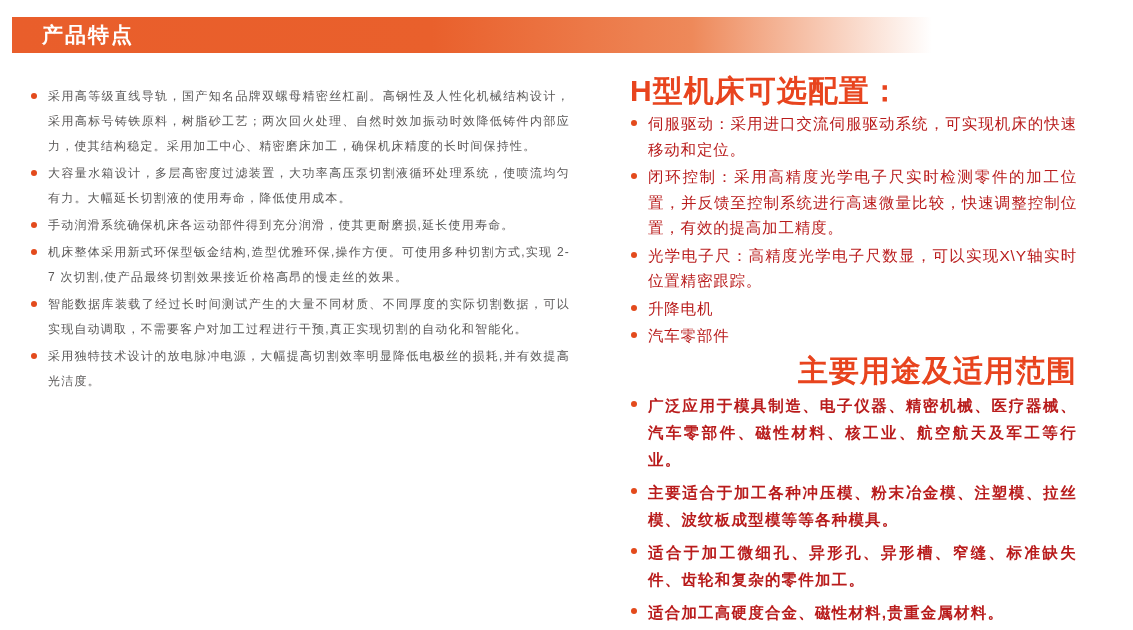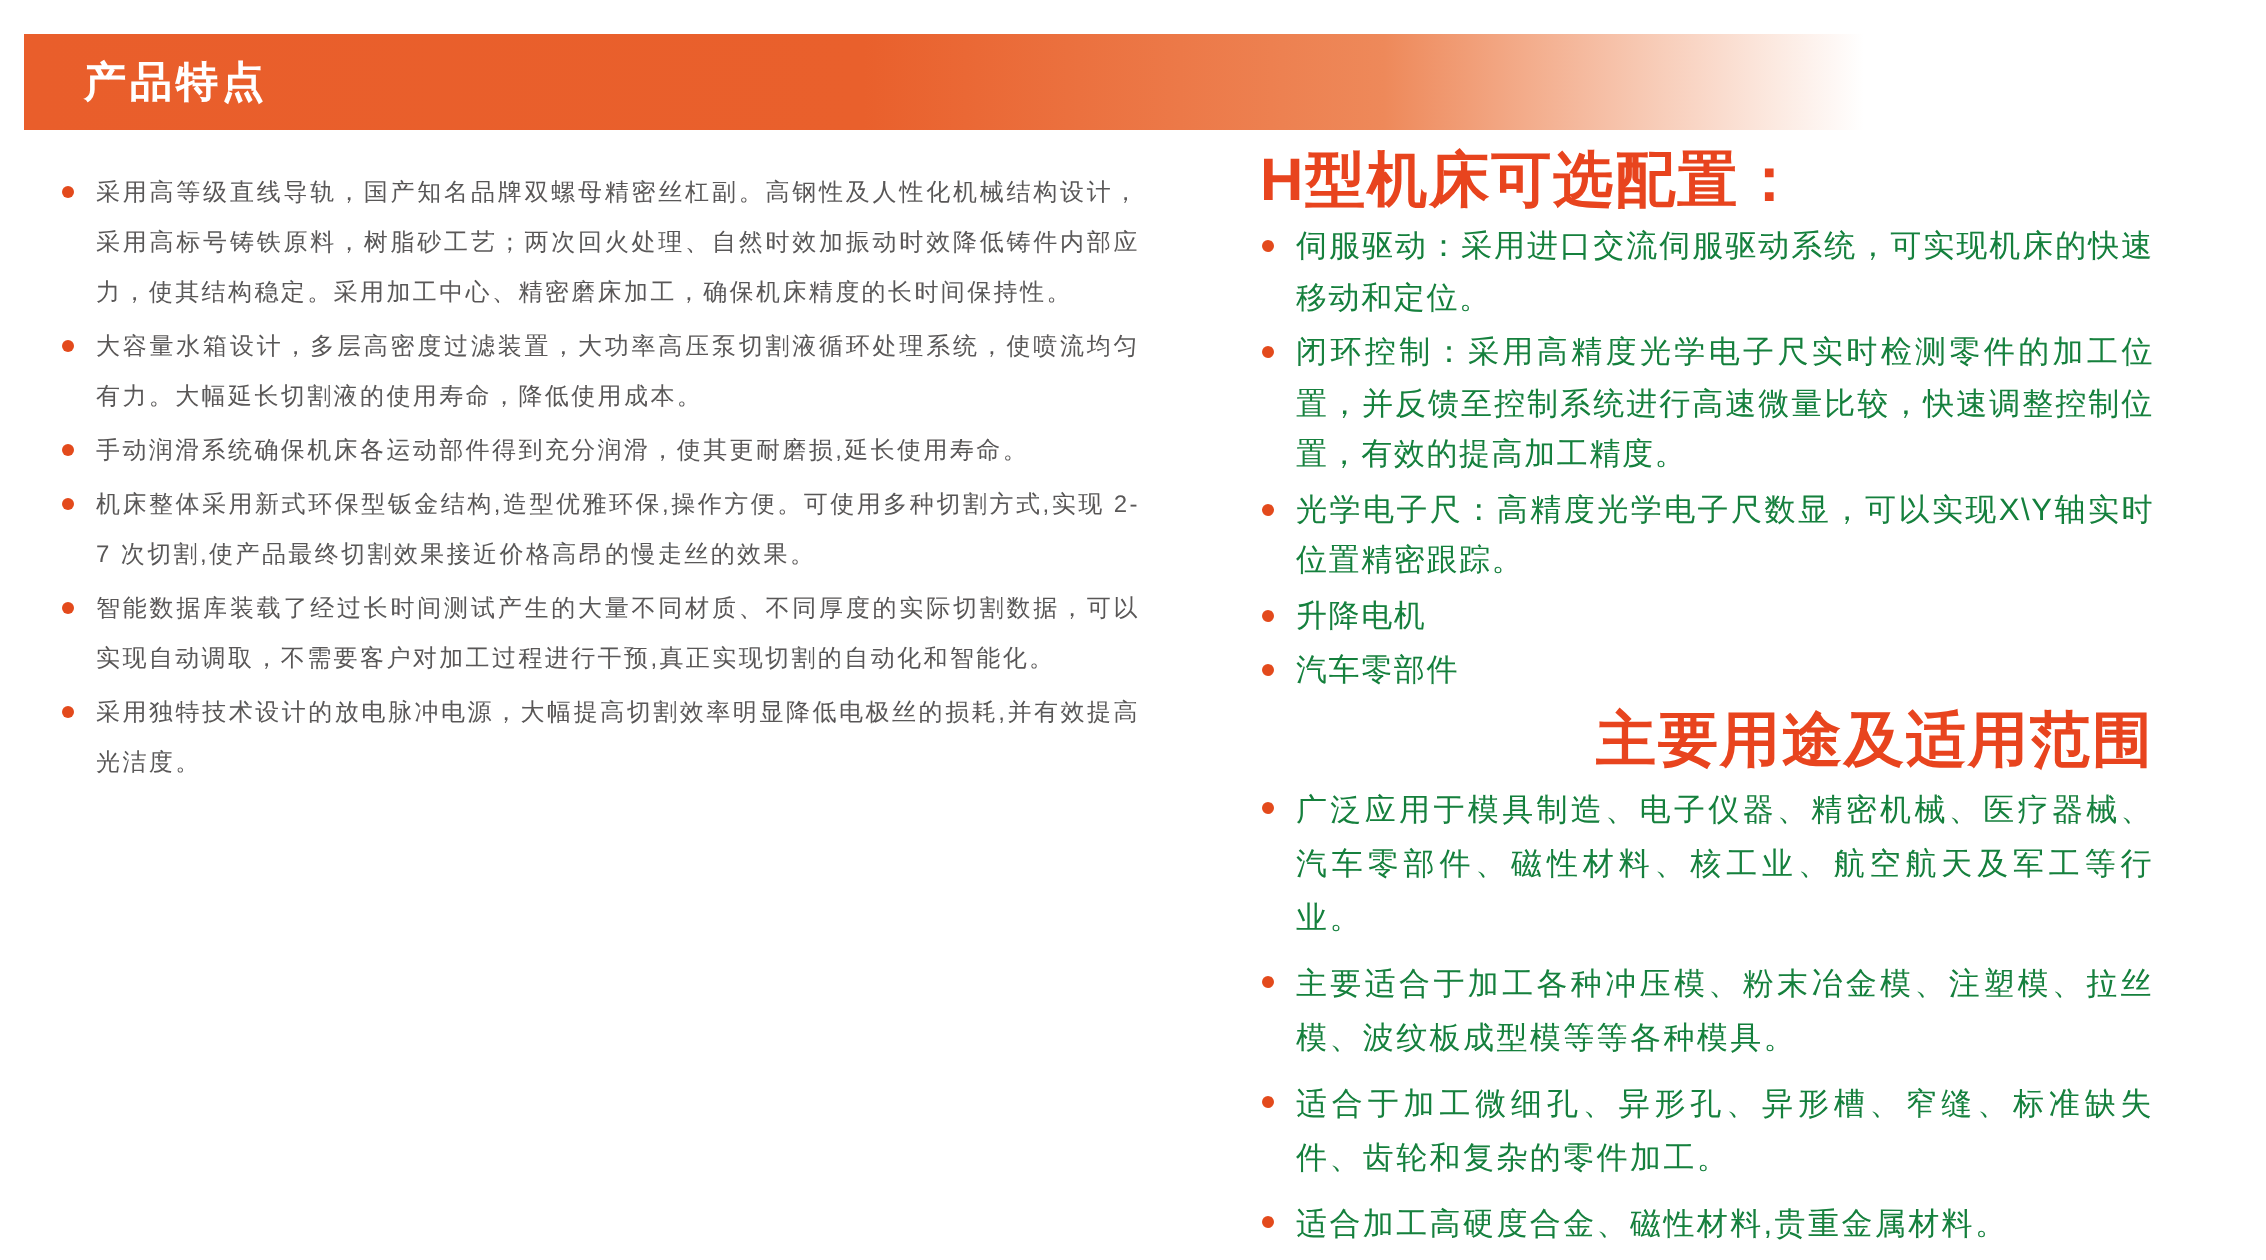--- a/index.html
+++ b/index.html
@@ -15,21 +15,21 @@
     background: #ffffff;
     overflow: hidden;
   }
 
   
   .title-bar {
     position: absolute;
     left: 12px;
     top: 17px;
     width: 1000px;
-    height: 48px;
+    height: 36px;
     display: flex;
     align-items: center;
     background: linear-gradient(90deg,
       #E95E2B 0%,
       #E9602C 42%,
       #EE895A 68%,
       rgba(255,255,255,0) 92%);
   }
   .title-bar h1 {
     margin: 0;
@@ -89,32 +89,33 @@
   }
   .sec-heading.second {
     margin-top: 7px;
     margin-bottom: 6px;
     text-align: right;
   }
   .right-list li {
     position: relative;
     padding-left: 18px;
     font-size: 15.5px;
-    color: #15803d;
+    color: #b91c1c;
     text-align: justify;
     letter-spacing: 0.8px;
   }
   .right-list.list1 li {
     line-height: 25.5px;
     margin-bottom: 2px;
   }
   .right-list.list2 li {
     line-height: 27px;
     margin-bottom: 6px;
     letter-spacing: 1.2px;
+    font-weight: bold;
   }
 </style>
 </head>
 <body>
 
 <div class="page">
 
   <header class="title-bar">
     <h1>产品特点</h1>
   </header>

